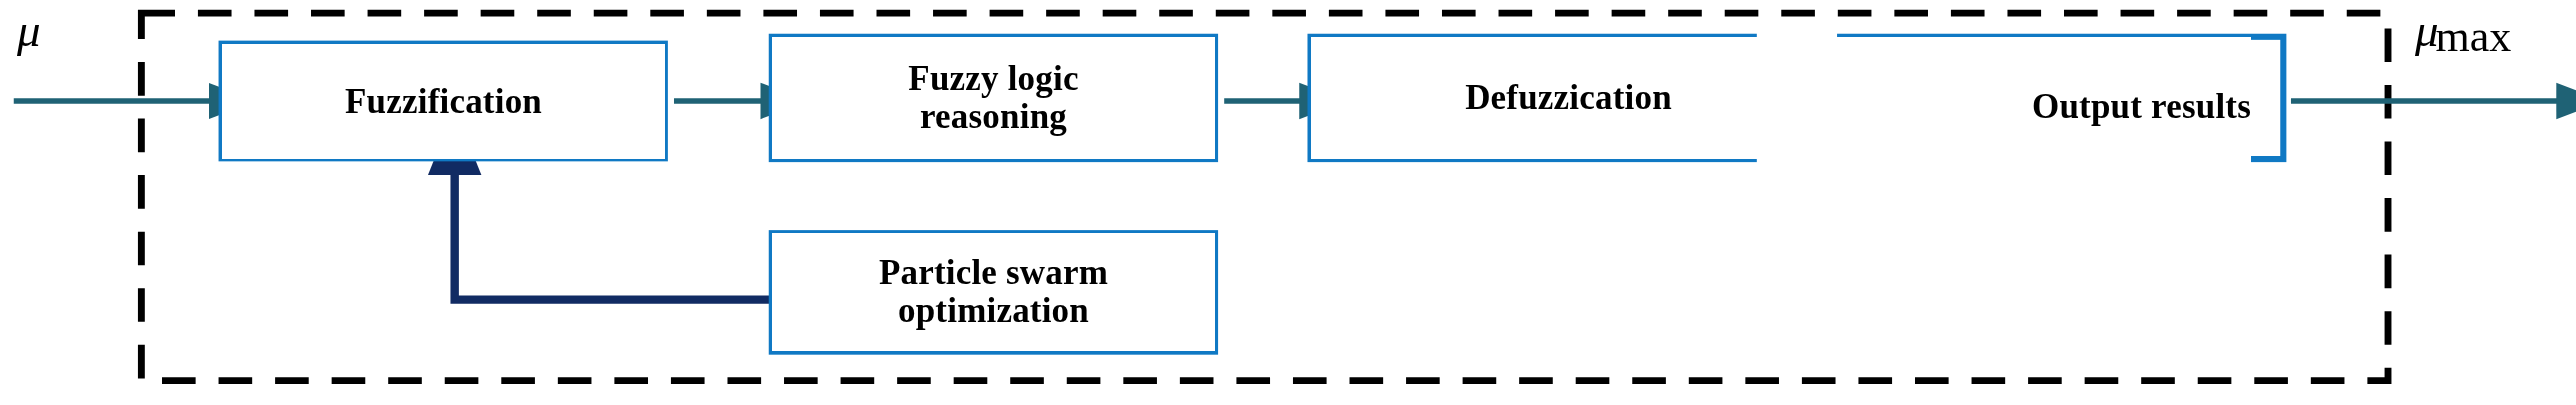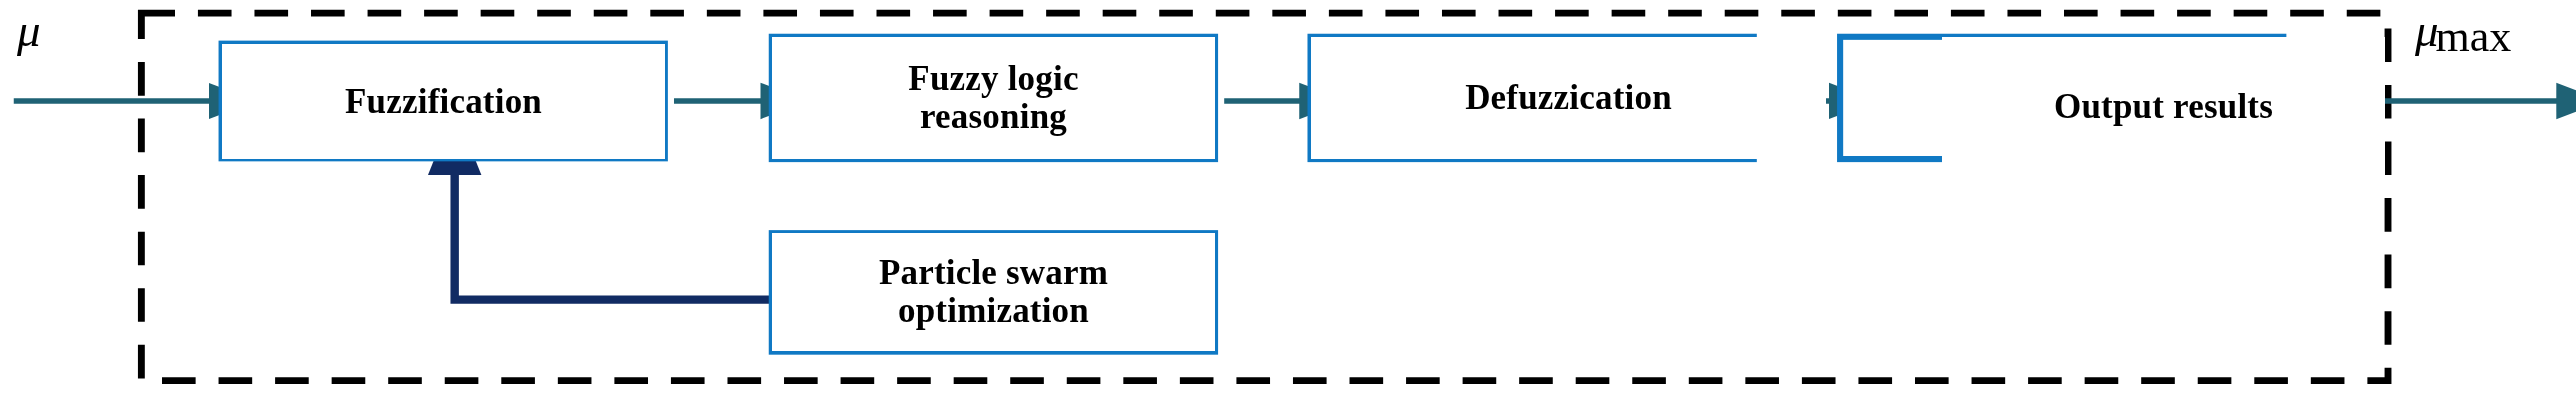--- a/index.html
+++ b/index.html
@@ -73,21 +73,21 @@
   </div>
 
   <div class="blk" style="left:772px;top:37px;width:443px;height:122px;">
     <span>Fuzzy logic<br>reasoning</span>
   </div>
 
   <div class="blk" style="left:1311px;top:37px;width:515px;height:122px;">
     <span>Defuzzication</span>
   </div>
 
-  <div class="blk" style="left:1942px;top:37px;width:443px;height:140px;">
+  <div class="blk" style="left:1808px;top:37px;width:443px;height:140px;justify-content:flex-end;">
     <span>Output results</span>
   </div>
 
   <div class="blk" style="left:772px;top:233px;width:443px;height:118px;">
     <span>Particle swarm<br>optimization</span>
   </div>
 
   <div class="sym" style="left:17px;top:3.1px;">
     <span class="it">μ</span>
   </div>

